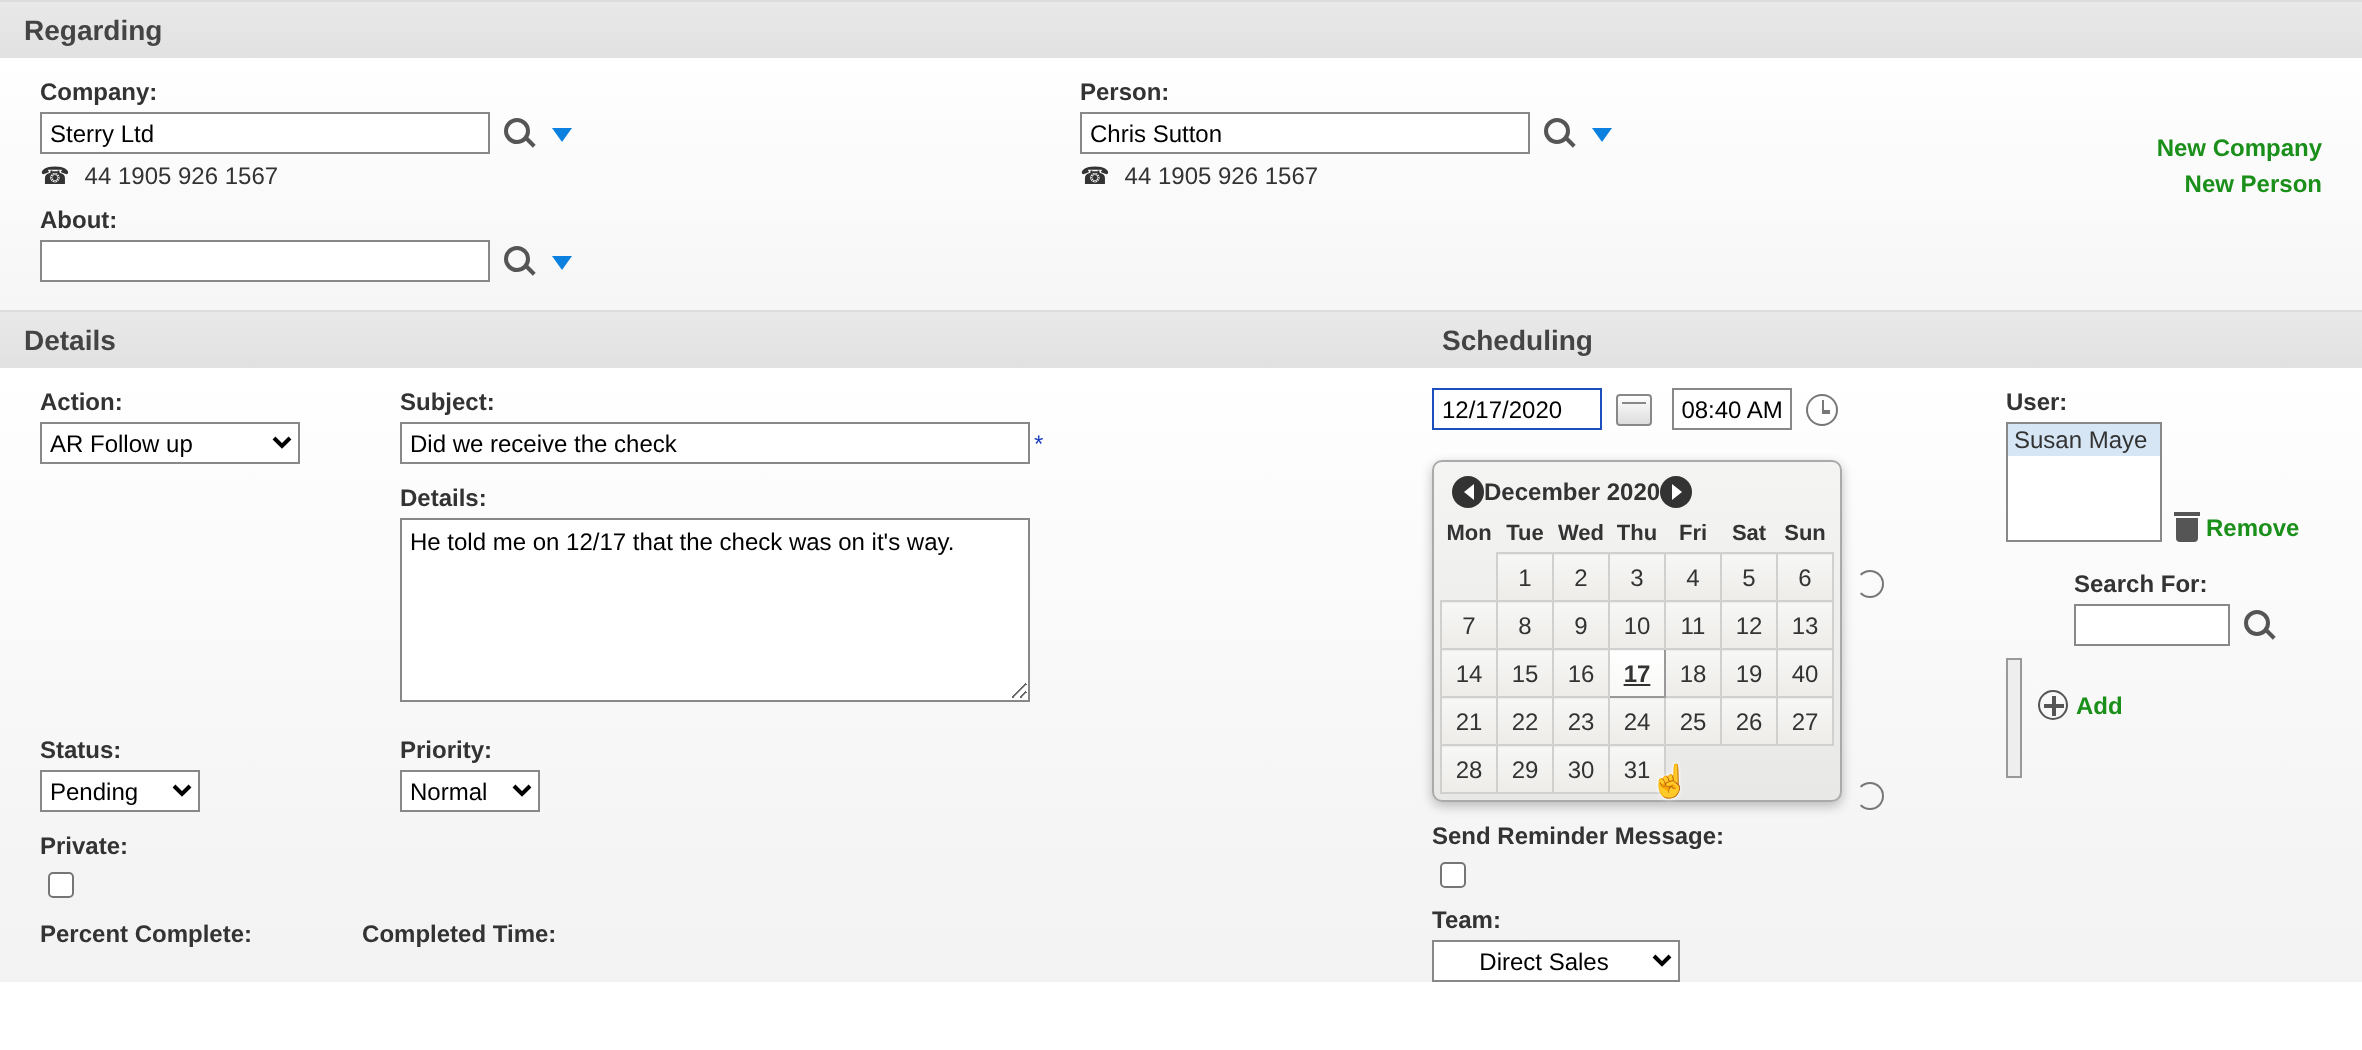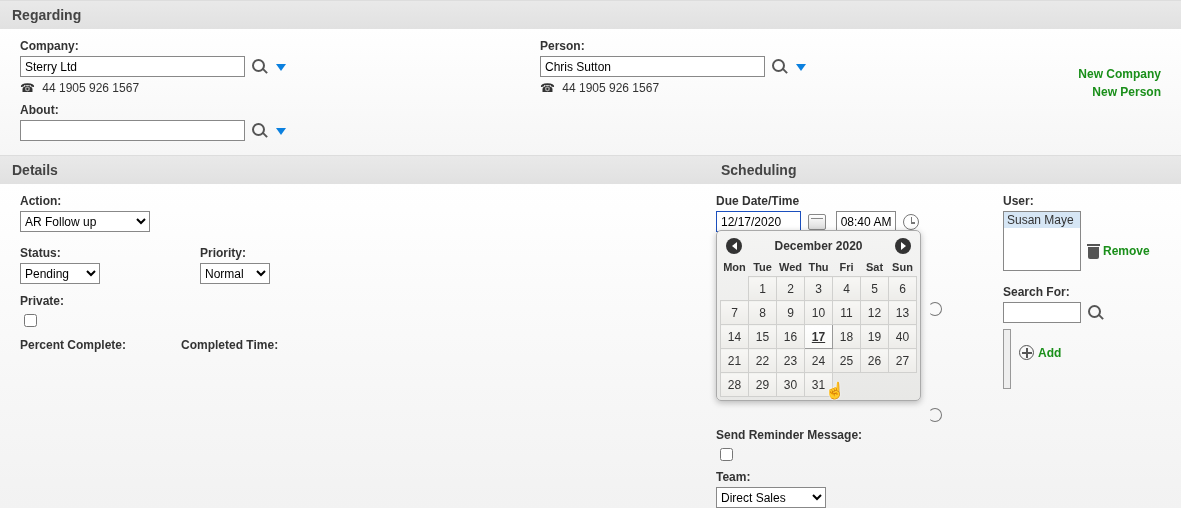--- a/index.html
+++ b/index.html
@@ -83,21 +83,21 @@
     left:0px; top:36px;
     width:205px;
     background:linear-gradient(#f4f4f3,#e8e8e6);
     border:1px solid #aaa;
     border-radius:5px;
     padding:3px;
     box-shadow:0 2px 6px rgba(0,0,0,0.25);
     font-size:12px;
     z-index:10;
   }
-  .cal-head { display:flex; align-items:center; justify-content:space-between; padding:4px 6px;}
+  .cal-head { display:flex; align-items:center; justify-content:flex-start; padding:4px 6px;}
   .cal-head .title { font-weight:bold; color:#333;}
   .cal-nav {
     width:16px;height:16px;border-radius:50%;background:#333;display:flex;align-items:center;justify-content:center;
     color:#fff;font-size:9px;cursor:pointer;
   }
   .cal-nav.left::before{content:'';border-right:5px solid #fff;border-top:4px solid transparent;border-bottom:4px solid transparent;}
   .cal-nav.right::before{content:'';border-left:5px solid #fff;border-top:4px solid transparent;border-bottom:4px solid transparent;}
   table.cal { border-collapse:collapse; width:100%; }
   table.cal th { font-weight:bold; font-size:11px; padding:3px 0; color:#333;}
   table.cal td {
@@ -203,20 +203,28 @@
   <div class="row2" style="background:linear-gradient(#fff,#f2f2f2);">
 
     <div class="details-col">
       <div style="display:flex; gap:30px;">
         <div style="width:150px;">
           <span class="label">Action:</span>
           <select style="width:130px;">
             <option>AR Follow up</option>
           </select>
         </div>
+        <div style="flex:1;">
+          <span class="label">Subject:</span>
+          <input type="text" style="width: 315px;" value="Did we receive the check"><span class="required-star">*</span>
+          <div style="margin-top:10px;">
+            <span class="label">Details:</span>
+            <textarea style="width: 315px; height: 92px;">He told me on 12/17 that the check was on it's way.</textarea>
+          </div>
+        </div>
       </div>
       <div style="display:flex; gap:30px; margin-top:14px;">
         <div style="width:150px;">
           <span class="label">Status:</span>
           <select style="width:80px;"><option>Pending</option></select>
         </div>
         <div style="width:150px;">
           <span class="label">Priority:</span>
           <select style="width:70px;"><option>Normal</option></select>
         </div>
@@ -228,21 +236,20 @@
       <div style="display:flex;gap:55px;margin-top:8px;">
         <span class="label" style="display:inline;">Percent Complete:</span>
         <span class="label" style="display:inline;">Completed Time:</span>
       </div>
     </div>
 
     <div class="sched-col">
       <div style="display:flex; gap:12px;">
 
         <div style="position:relative; width:275px;">
-          <span class="label">Due Date/Time</span>
           <input type="text" style="width: 85px; border: 1.5px solid rgb(27, 79, 189);" value="12/17/2020">
           <span class="cal-trigger"></span>
           <input type="text" style="width: 60px; margin-left: 6px;" value="08:40 AM">
           <span class="clock-icon"></span>
 
           <div class="calendar">
             <div class="cal-head">
               <span class="cal-nav left"></span>
               <span class="title">December 2020</span>
               <span class="cal-nav right"></span>
@@ -314,36 +321,36 @@
             <span class="recurrence-icon" style="position:absolute; left:208px; top:-126px;"></span>
             <span class="recurrence-icon" style="position:absolute; left:208px; top:-20px;"></span>
           </div>
 
           <div style="margin-top:4px;">
             <span class="label">Send Reminder Message:</span>
             <input type="checkbox" style="">
           </div>
           <div style="margin-top:6px;">
             <span class="label">Team:</span>
-            <select style="width:110px;"><option>Direct Sales</option></select>
+            <select style="width:124px;text-align:center;"><option>Direct Sales</option></select>
           </div>
         </div>
 
         <div style="width:170px;">
           <span class="label">User:</span>
-          <div style="display:flex;align-items:center;gap:6px;">
+          <div style="display:flex;align-items:flex-end;gap:6px;">
             <div class="userlist">
               <div class="sel">Susan Maye</div>
             </div>
             <div style="display:flex;align-items:center;margin-top:20px;">
               <span class="trash-icon"></span>
               <span class="green-link">Remove</span>
             </div>
           </div>
-          <div style="margin-top:14px;">
+          <div style="margin-top:14px;margin-left:34px;">
             <span class="label">Search For:</span>
             <input type="text" style="width: 78px;">
             <span class="search-icon"></span>
           </div>
           <div style="display:flex;align-items:flex-start;gap:8px;margin-top:6px;">
             <span class="listbox-small"></span>
             <div style="display:flex;align-items:center;margin-top:16px;">
               <span class="plus-circle"></span>
               <span class="green-link">Add</span>
             </div>

